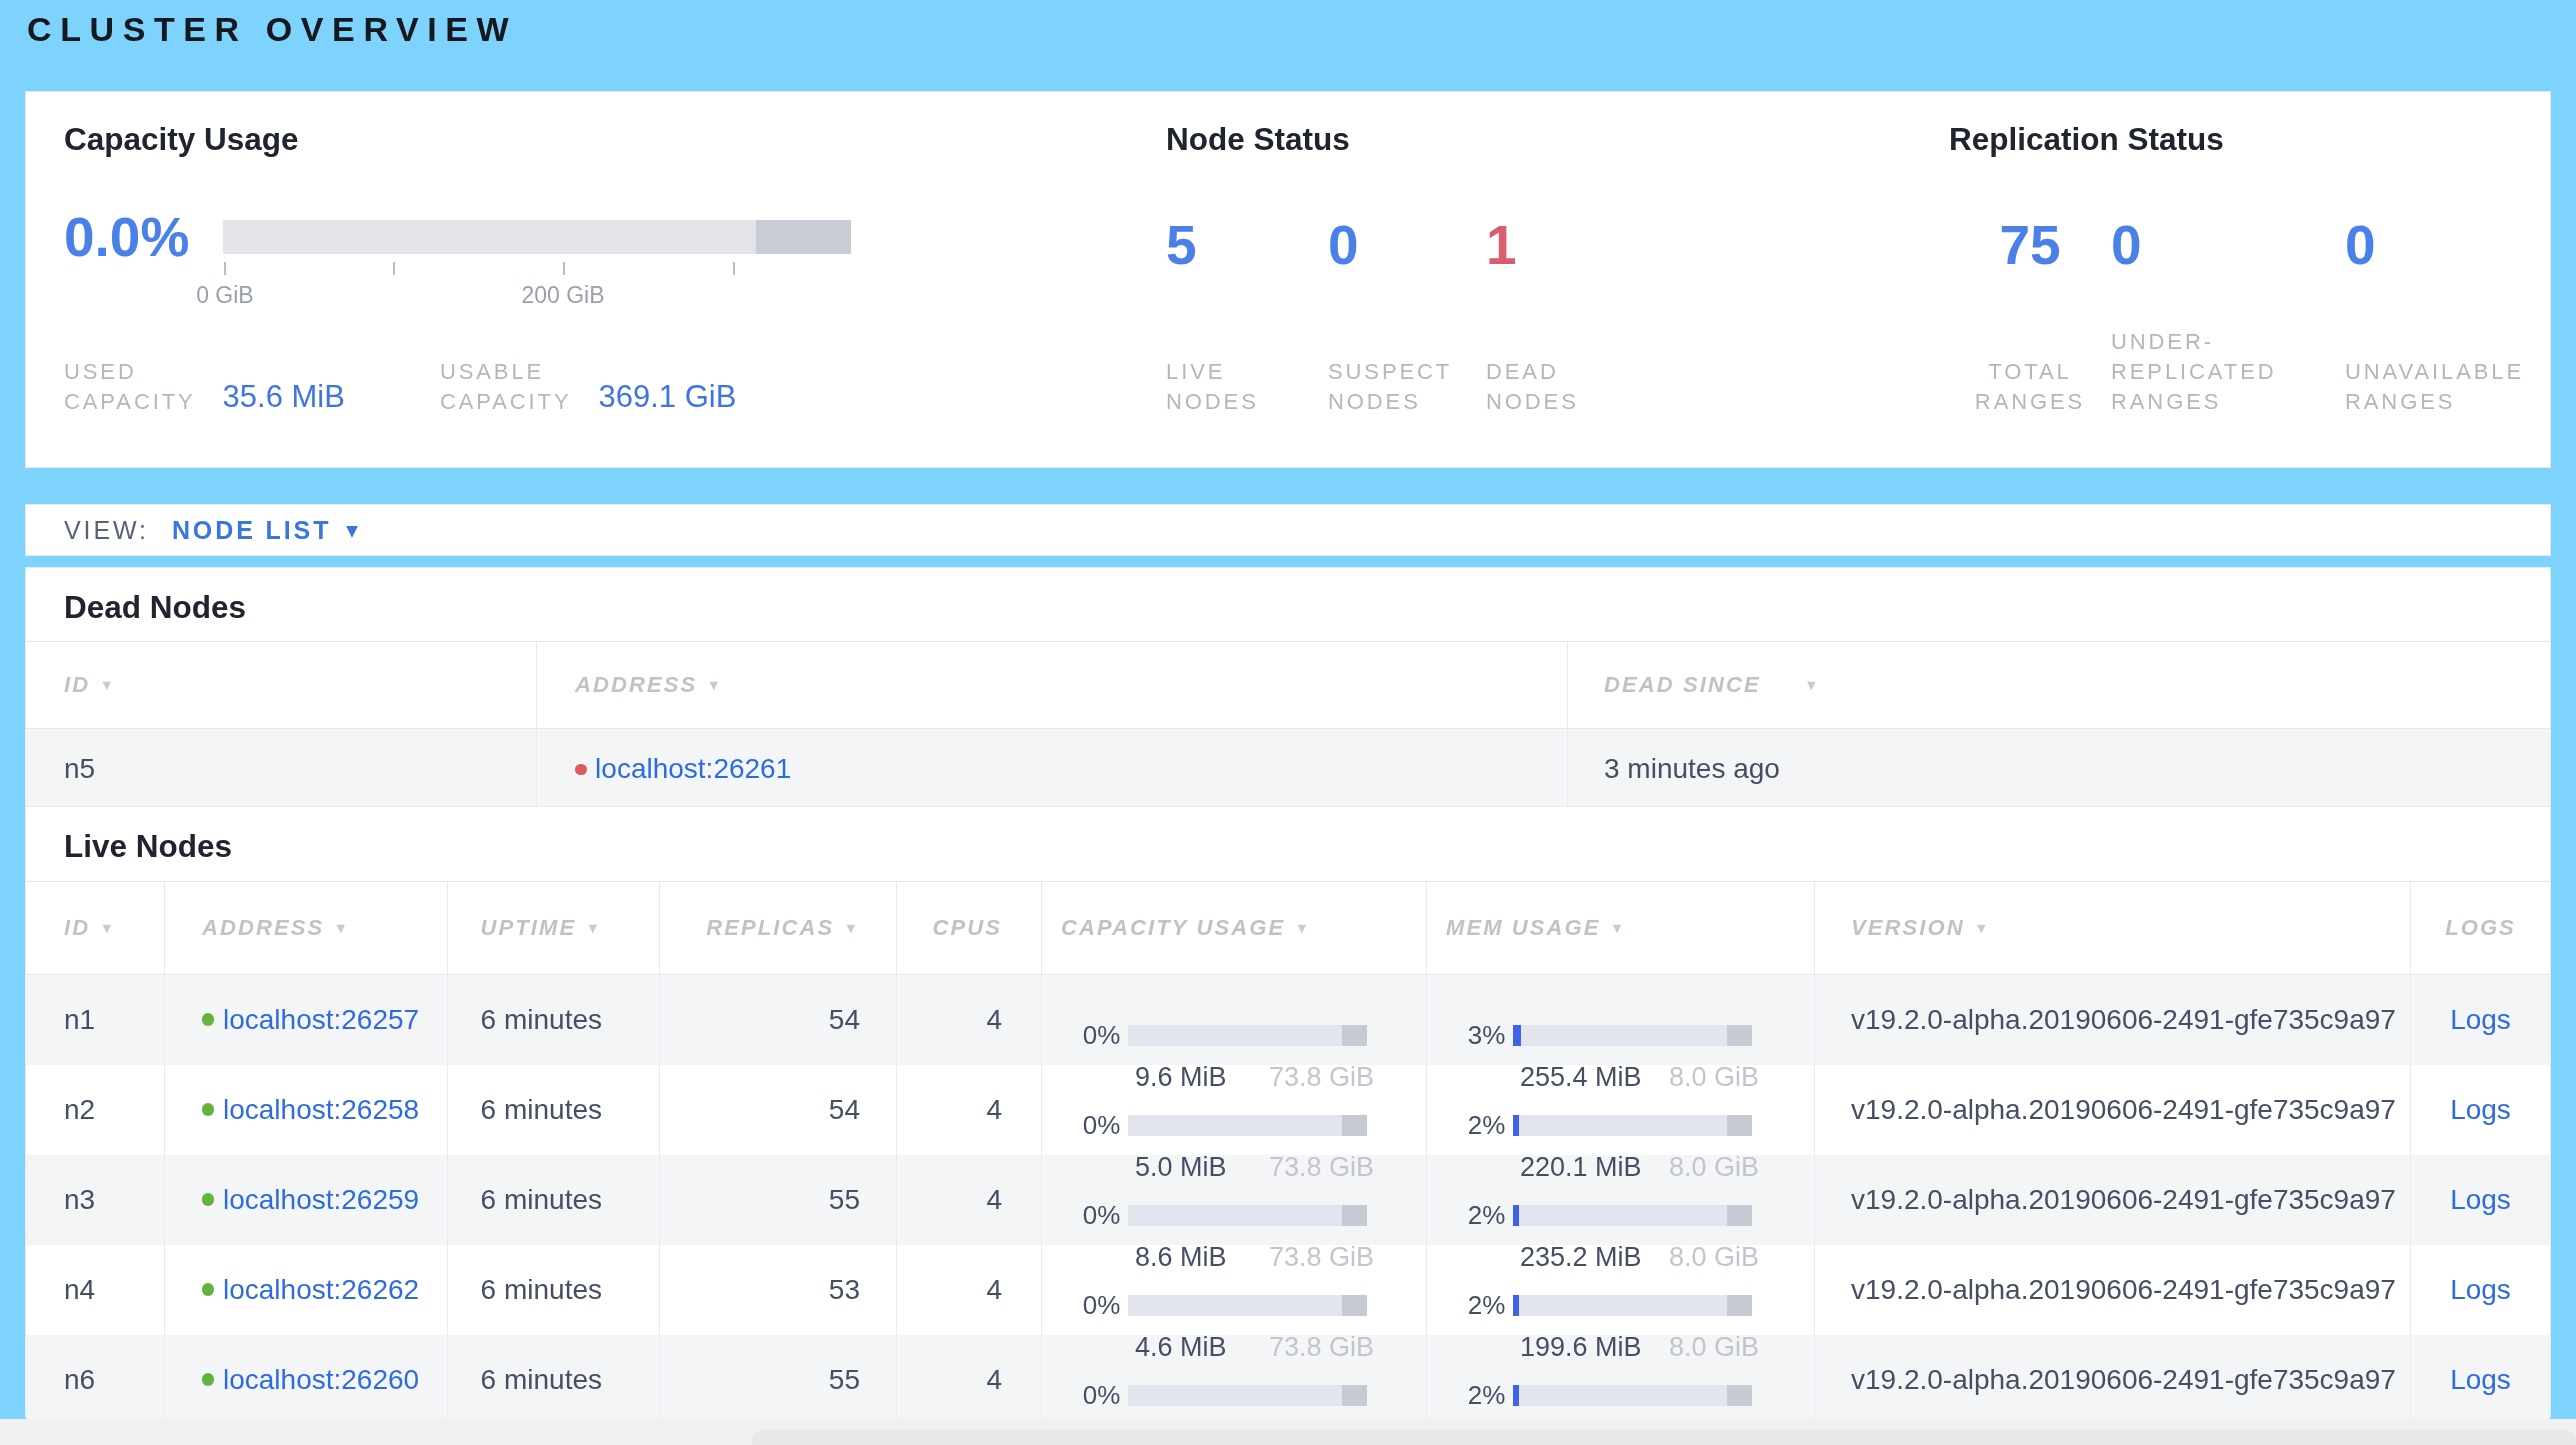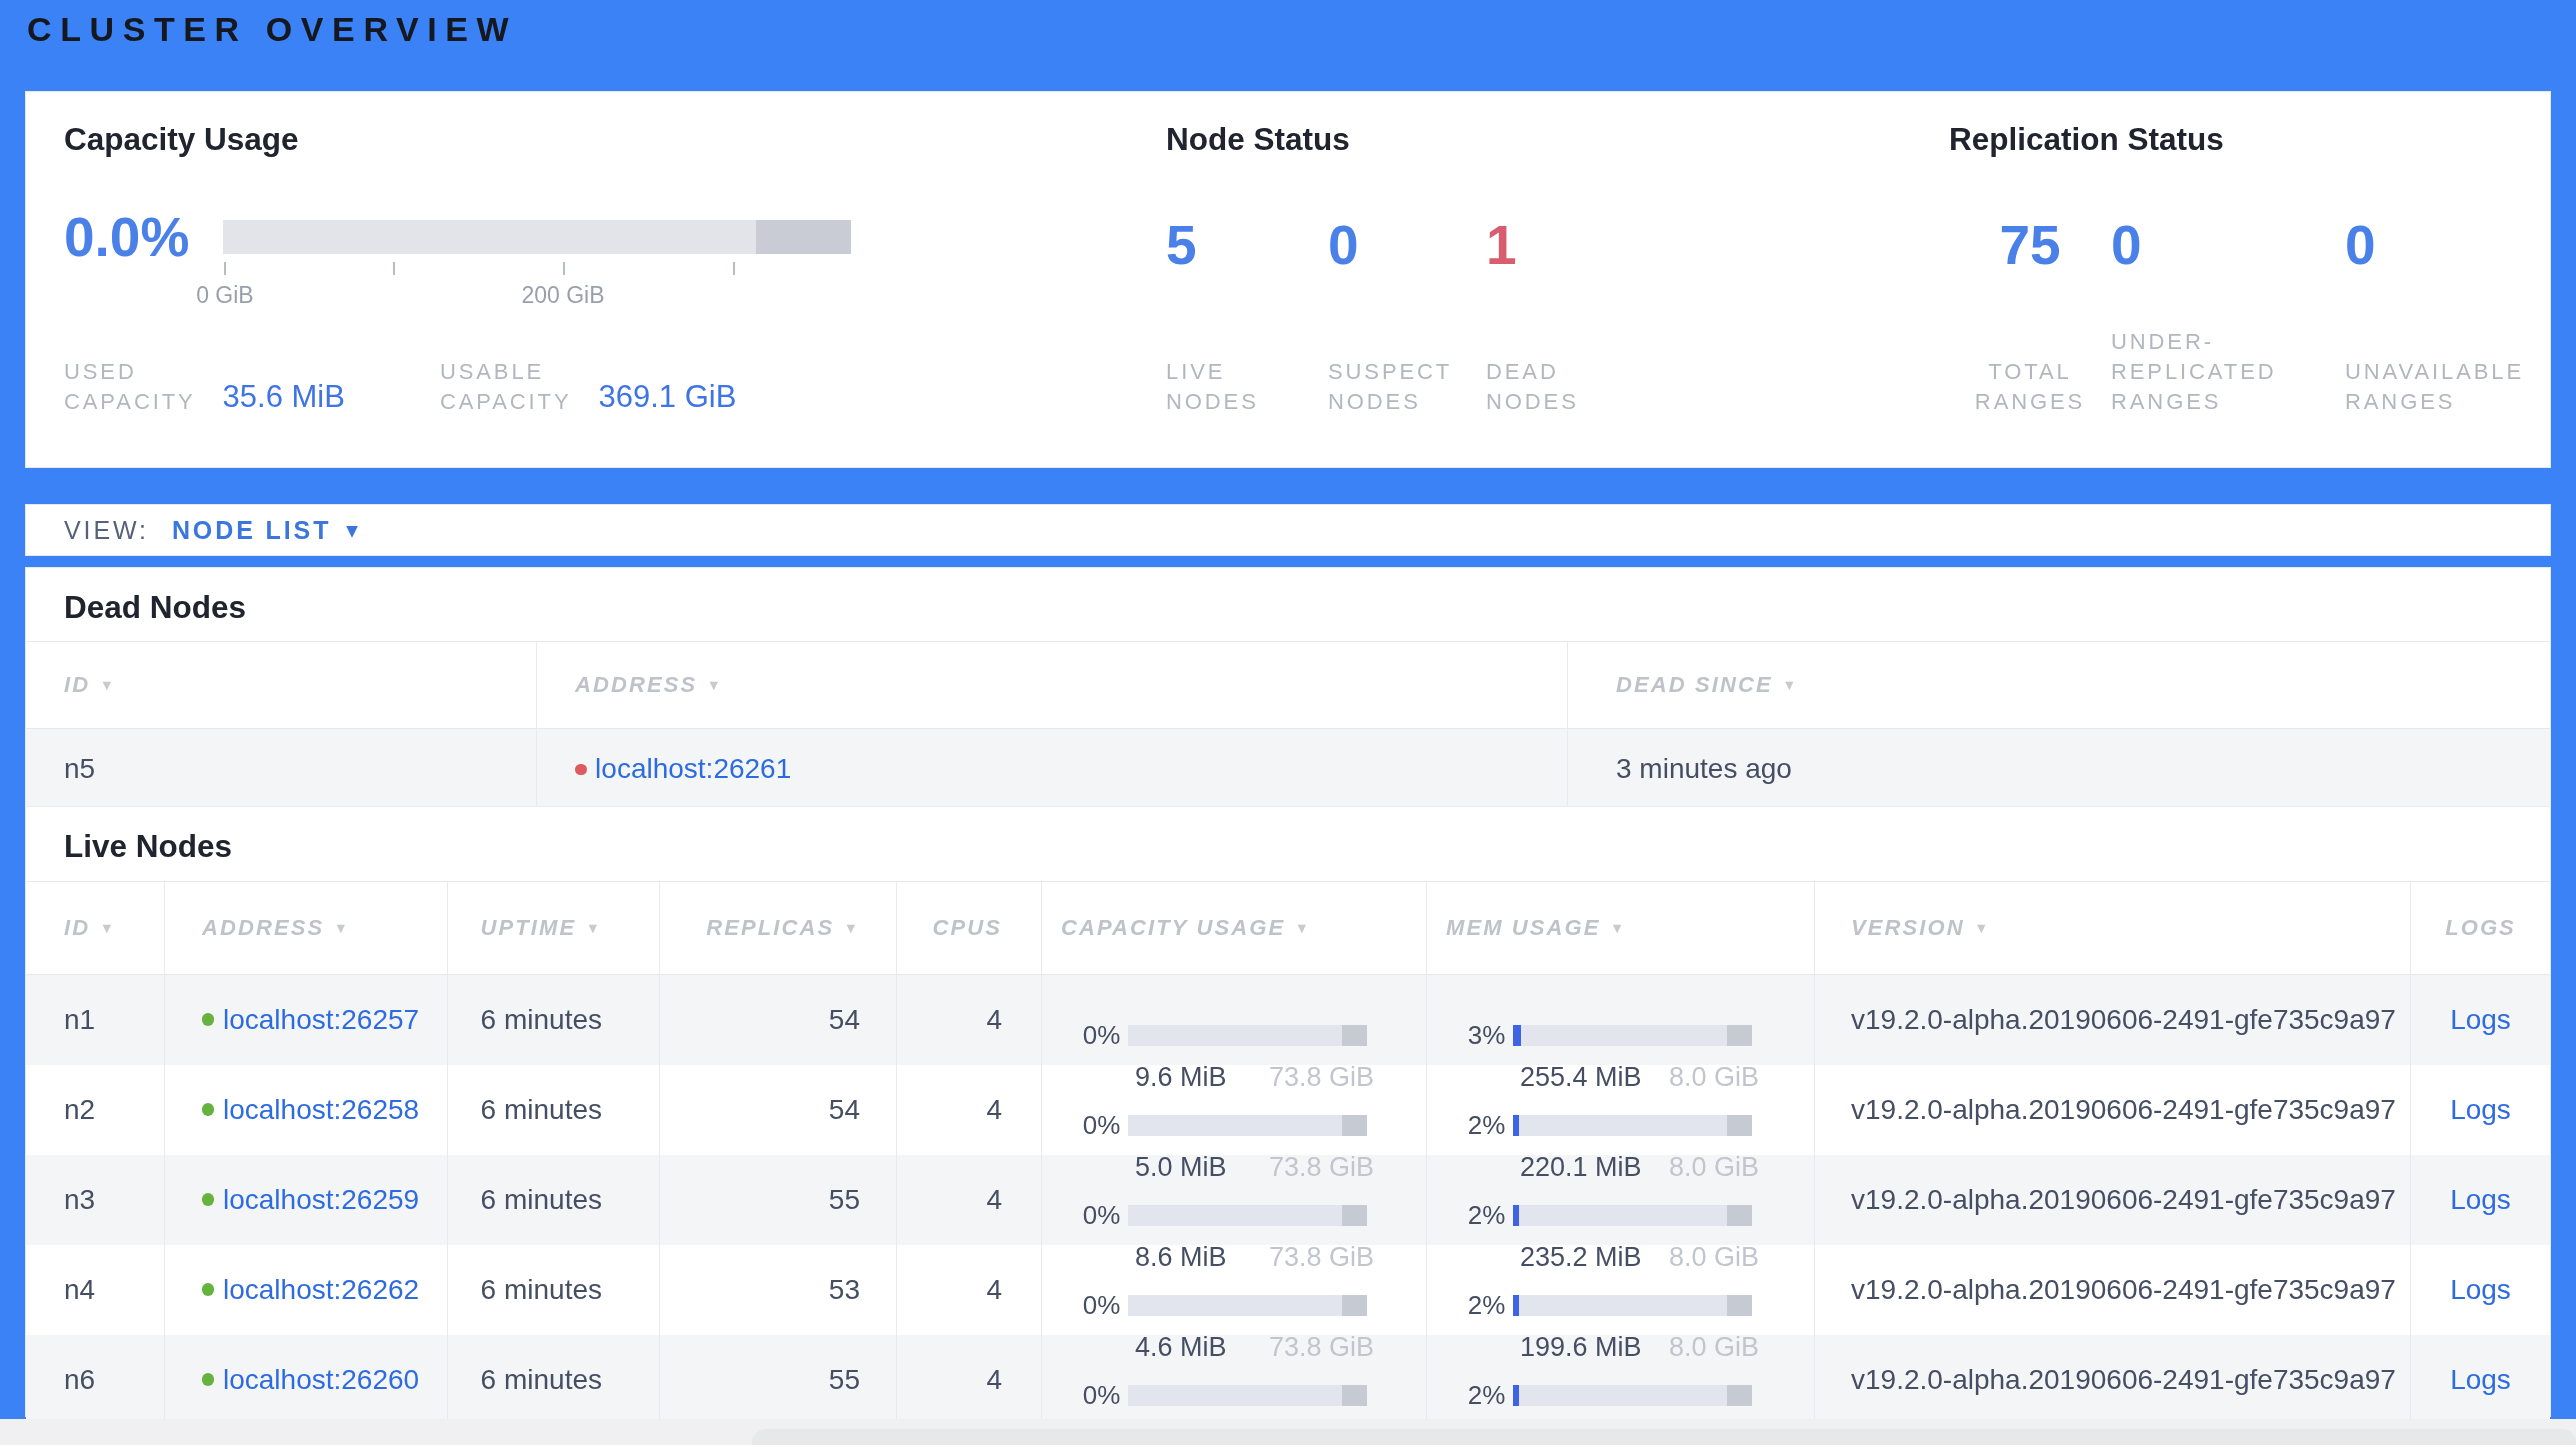--- a/index.html
+++ b/index.html
@@ -1,19 +1,19 @@
 <!DOCTYPE html>
 <html><head>
 <meta charset="utf-8">
 <style>
   * { margin:0; padding:0; box-sizing:border-box; }
   html,body { background:#f4f4f6; }
   .page {
     position:relative; width:2576px; height:1446px; overflow:hidden;
-    background:#3b82f6; font-family:"Liberation Sans", sans-serif;
+    background:#7dd3fc; font-family:"Liberation Sans", sans-serif;
     color:#454e62;
   }
   
   .page-title {
     position:absolute; left:27px; top:9.5px;
     font-size:34px; font-weight:700; letter-spacing:8.6px; color:#15181e;
   }
   
   .card { position:absolute; left:25px; width:2526px; background:#ffffff; border:1px solid #e8e9ed; }
   .summary-card { top:91px; height:377px; }
@@ -64,21 +64,21 @@
   .cell { display:flex; align-items:flex-start; font-size:28px; color:#454e62; }
   .cell-line { display:flex; align-items:center; height:34px; }
   .bl { border-left:1px solid #e9eaee; }
 
   
   .dt-hdr { height:88px; }
   .dt-row { height:78px; border-bottom:1px solid #e8eaee; }
   .dt-row .cell { padding-top:23px; }
   .dc-id { width:510px; padding-left:38px; }
   .dc-addr { width:1031px; padding-left:38px; }
-  .dc-since { flex:1; padding-left:48px; }
+  .dc-since { flex:1; padding-left:36px;gap:34px; }
 
   
   .lt-hdr { height:94px; }
   .lt-row { height:90px; }
   .lt-row .cell { padding-top:28px; }
   .c-id  { width:138px; padding-left:38px; }
   .c-addr{ width:283px; padding-left:37px; }
   .c-up  { width:212px; justify-content:flex-end; padding-right:57px; }
   .c-rep { width:237px; justify-content:flex-end; padding-right:36px;padding-left:30px; }
   .c-cpu { width:145px; justify-content:flex-end; padding-right:39px; }

